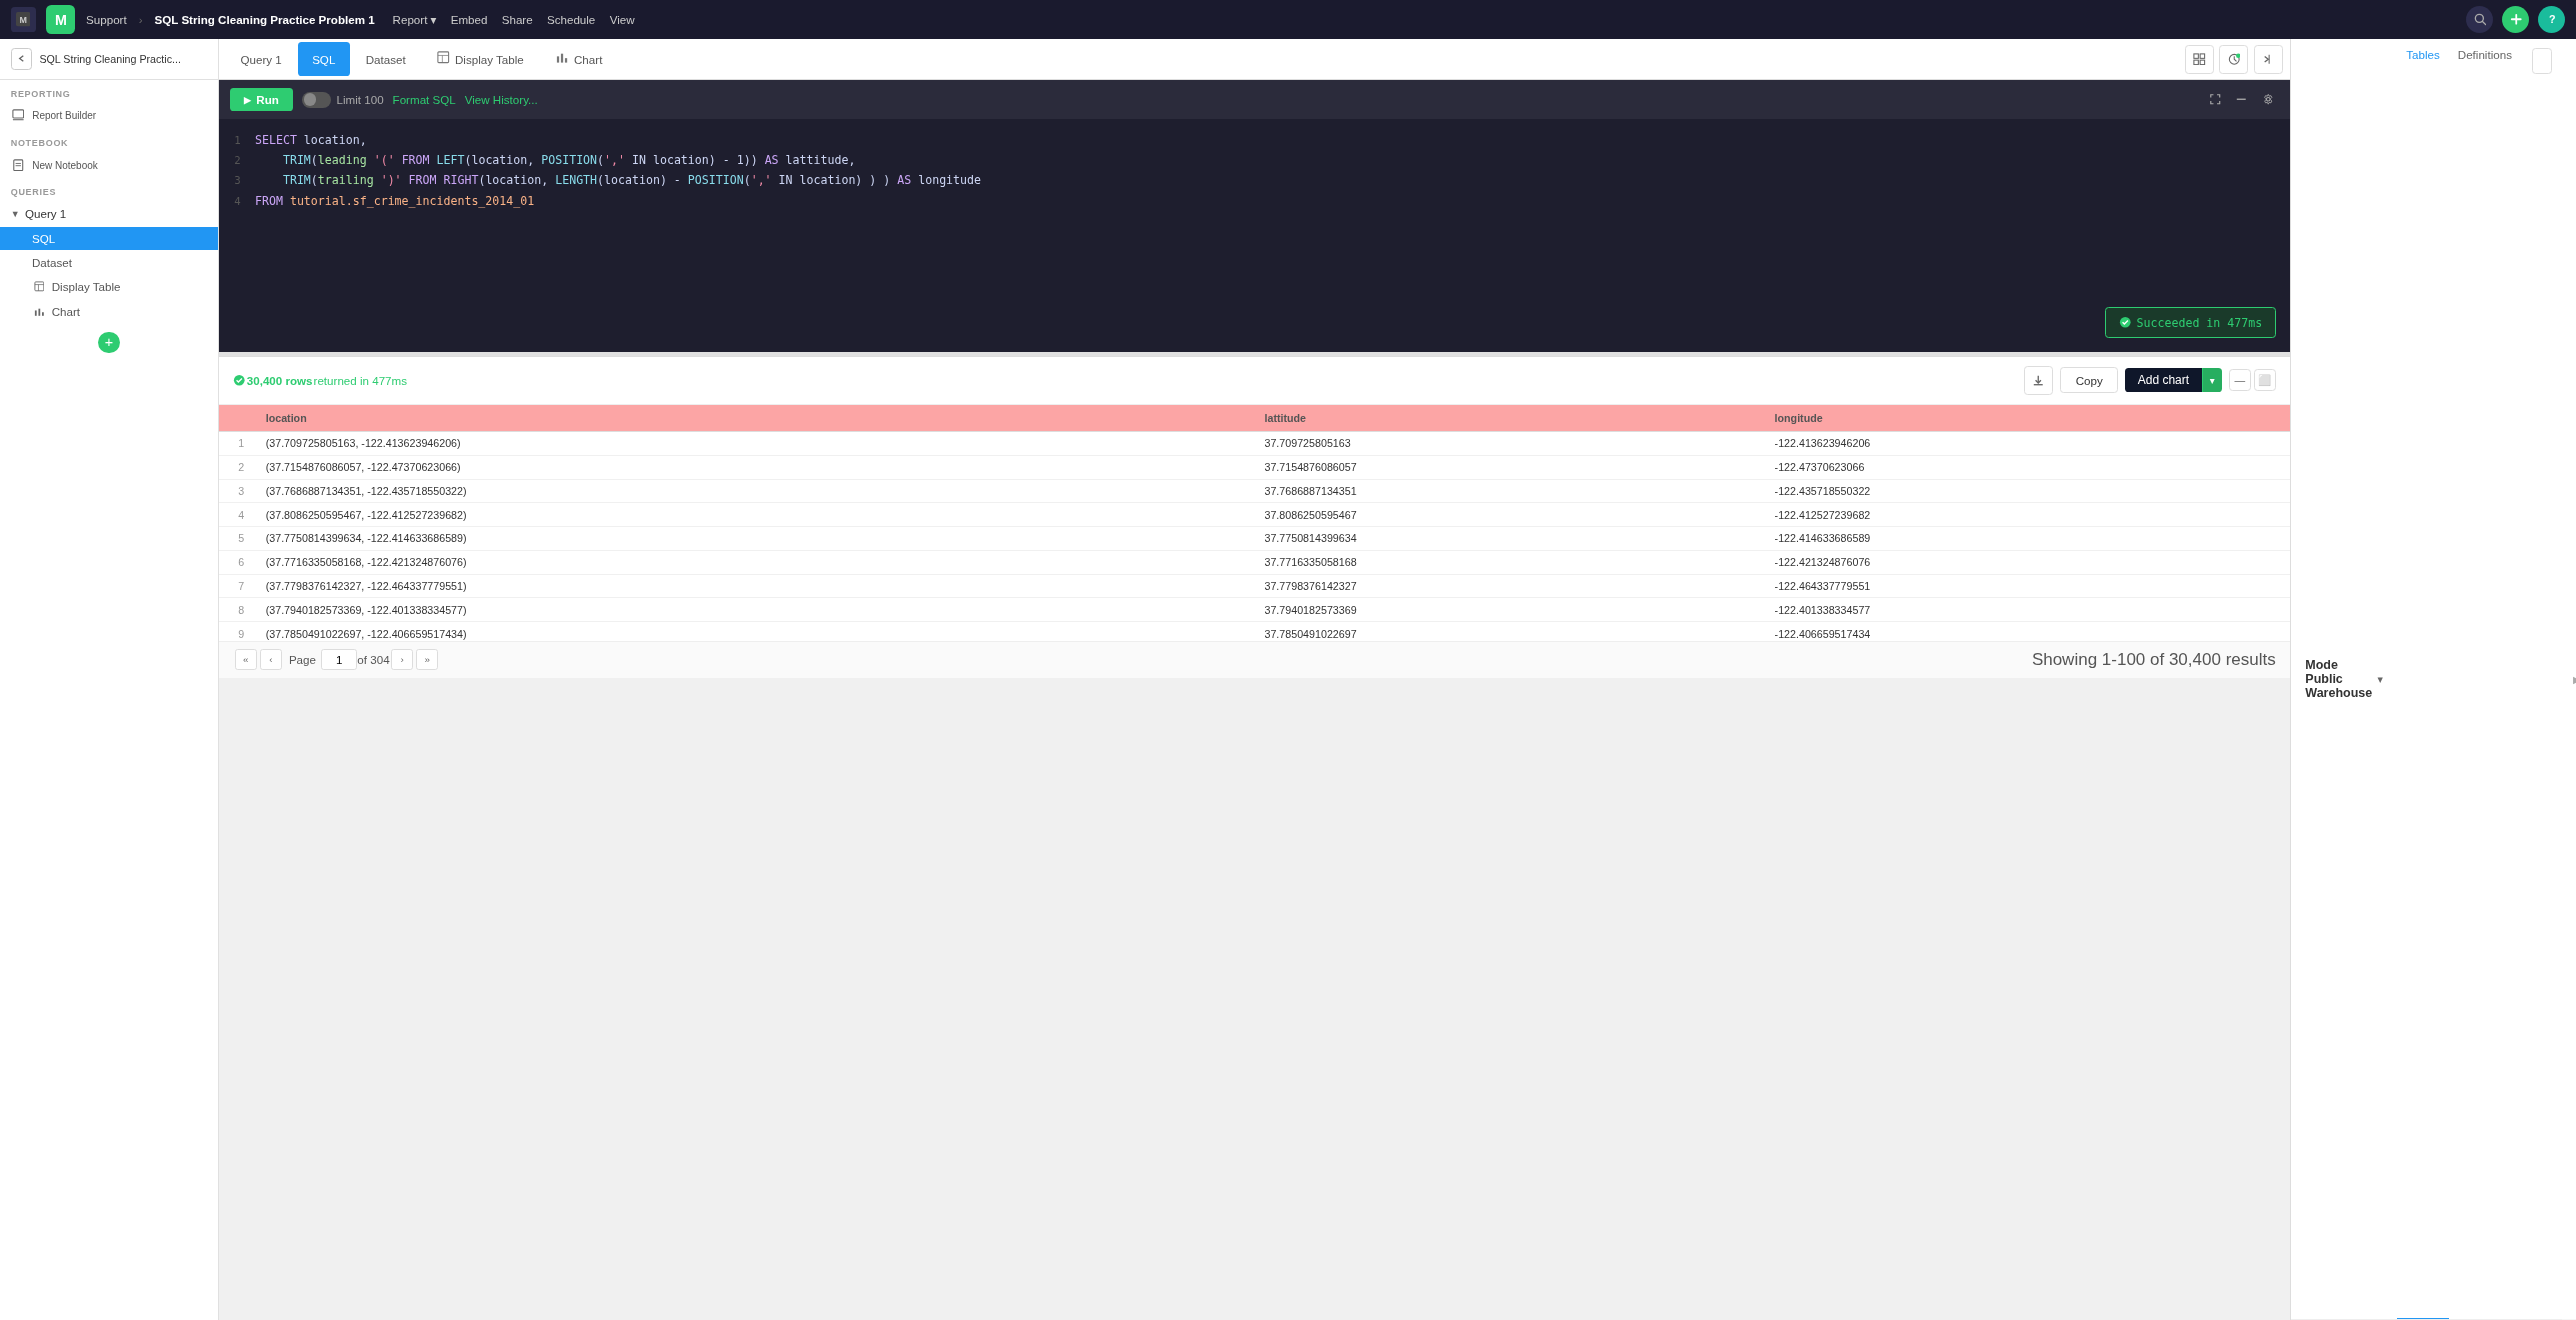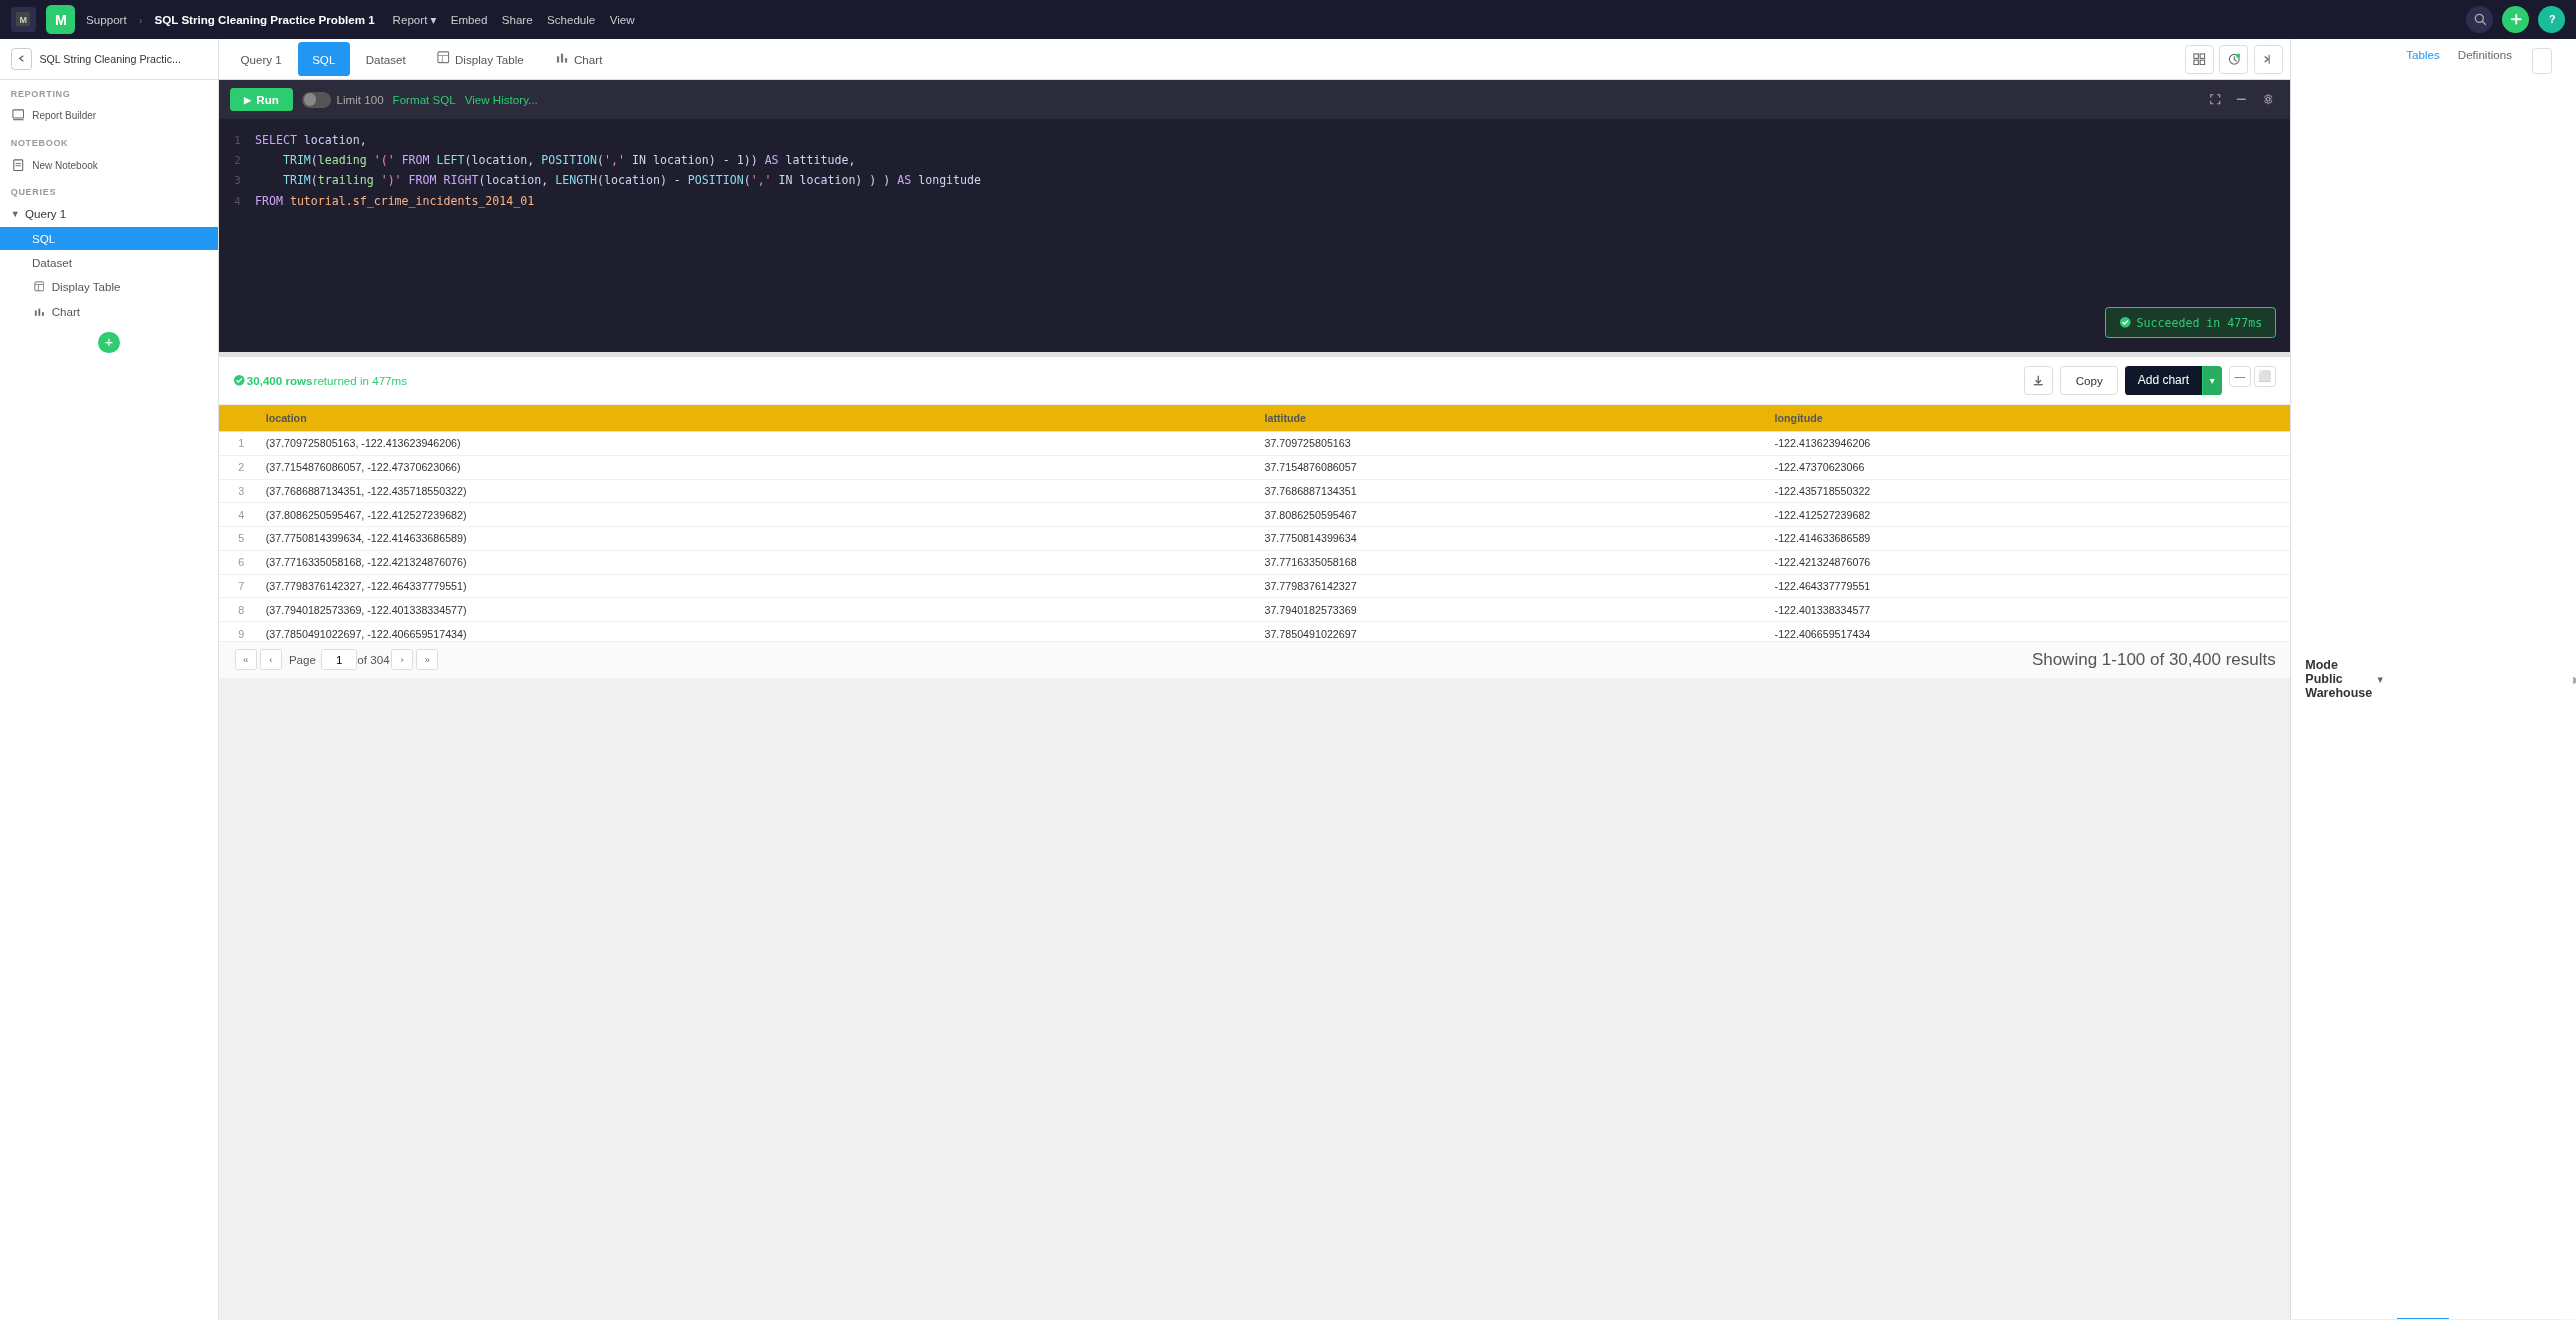--- a/index.html
+++ b/index.html
@@ -90,32 +90,32 @@
     .success-badge {
       position: absolute; bottom: 14.3px; right: 14.3px;
       background: #1a3a2a; border: 0.9px solid #2ecc71; border-radius: 3.6px;
       padding: 7.2px 12.5px; color: #2ecc71; font-size: 11.6px; display: flex; align-items: center; gap: 5.4px;
     }
 
     
     .results-area { background: #fff; border-top: 0.9px solid #ddd; display: flex; flex-direction: column; height: 322px; }
     .results-header { display: flex; align-items: center; padding: 9px 14.3px; border-bottom: 0.9px solid #eee; gap: 9px; }
     .results-count { color: #2ecc71; font-size: 11.6px; font-weight: 500; display: flex; align-items: center; gap: 1px; }
-    .results-actions { margin-left: auto; display: flex; gap: 7.2px; }
+    .results-actions { margin-left: auto; display: flex; align-items: center; gap: 7.2px; }
     .download-btn { width: 29px; height: 29px; border: 0.9px solid #ddd; border-radius: 3.6px; display: flex; align-items: center; justify-content: center; cursor: pointer; color: #666; font-size: 12.5px; }
     .copy-btn { padding: 5.4px 14.3px; border: 0.9px solid #ddd; border-radius: 3.6px; background: white; cursor: pointer; font-size: 11.6px; color: #333; }
     .add-chart-btn { padding: 5.4px 12.5px; background: #0f172a; color: white; border: none; border-radius: 3.6px 0 0 3.6px; font-size: 12px; cursor: pointer; font-weight: 500; }
     .add-chart-dropdown { padding: 5.4px 7.2px; background: #27ae60; color: white; border: none; border-radius: 0 3.6px 3.6px 0; font-size: 9.8px; cursor: pointer; border-left: 0.9px solid #2ecc71; }
     .minimize-btns { display: flex; gap: 3.6px; }
     .min-btn { width: 21.5px; height: 21.5px; border: 0.9px solid #ddd; border-radius: 3.6px; display: flex; align-items: center; justify-content: center; cursor: pointer; color: #666; font-size: 10.7px; }
 
     
     .data-table-wrap { overflow: auto; flex: 1; }
     .data-table { width: 100%; border-collapse: collapse; font-size: 11.6px; }
-    .data-table th { background: #eab308; border-bottom: 1.8px solid #ddd; padding: 7.2px 10.7px; text-align: left; font-weight: 600; color: #555; font-size: 10.7px; position: sticky; top: 0; z-index: 1; }
+    .data-table th { background: #fca5a5; border-bottom: 1.8px solid #ddd; padding: 7.2px 10.7px; text-align: left; font-weight: 600; color: #555; font-size: 10.7px; position: sticky; top: 0; z-index: 1; }
     .data-table th.row-num { width: 36px; color: #999; font-weight: 400; }
     .data-table td { padding: 5.4px 10.7px; border-bottom: 0.9px solid #f0f0f0; color: #333; font-size: 10.7px; }
     .data-table td.row-num { color: #999; text-align: right; }
 
     
     .pagination-bar { display: flex; align-items: center; padding: 7.2px 14.3px; border-top: 0.9px solid #eee; background: #fafafa; }
     .page-nav-btn { width: 21.5px; height: 21.5px; border: 0.9px solid #ddd; border-radius: 2.7px; display: flex; align-items: center; justify-content: center; cursor: pointer; color: #666; font-size: 9.8px; background: white; margin: 0 1.8px; }
     .page-label { font-size: 11.6px; color: #555; margin: 0 5.4px; }
     .page-input { width: 36px; height: 21.5px; border: 0.9px solid #ddd; border-radius: 2.7px; text-align: center; font-size: 11.6px; }
     .page-total { font-size: 11.6px; color: #555; }

